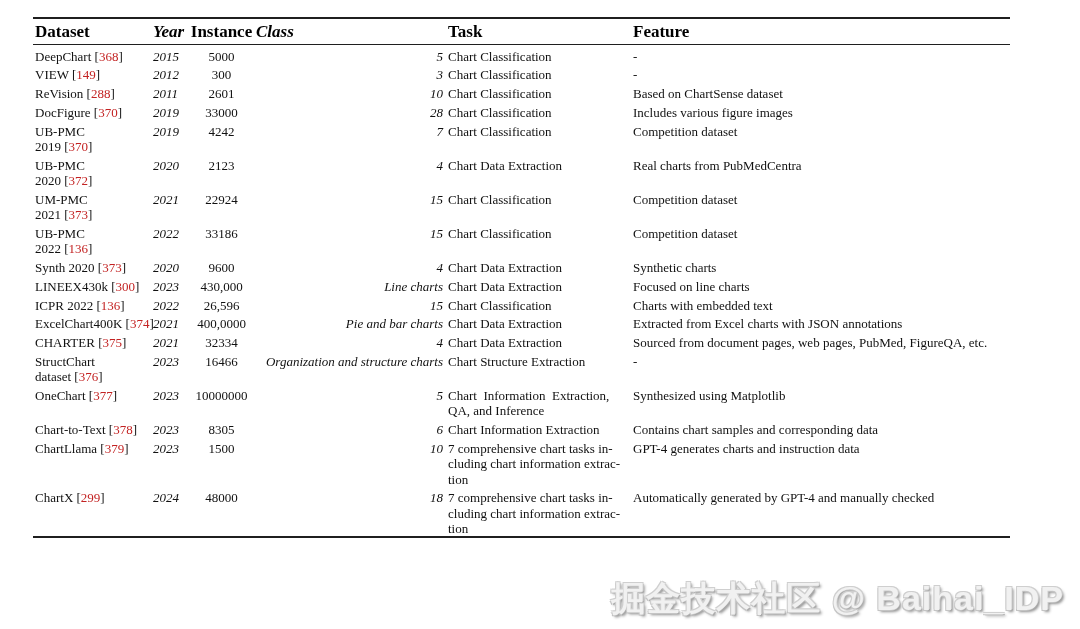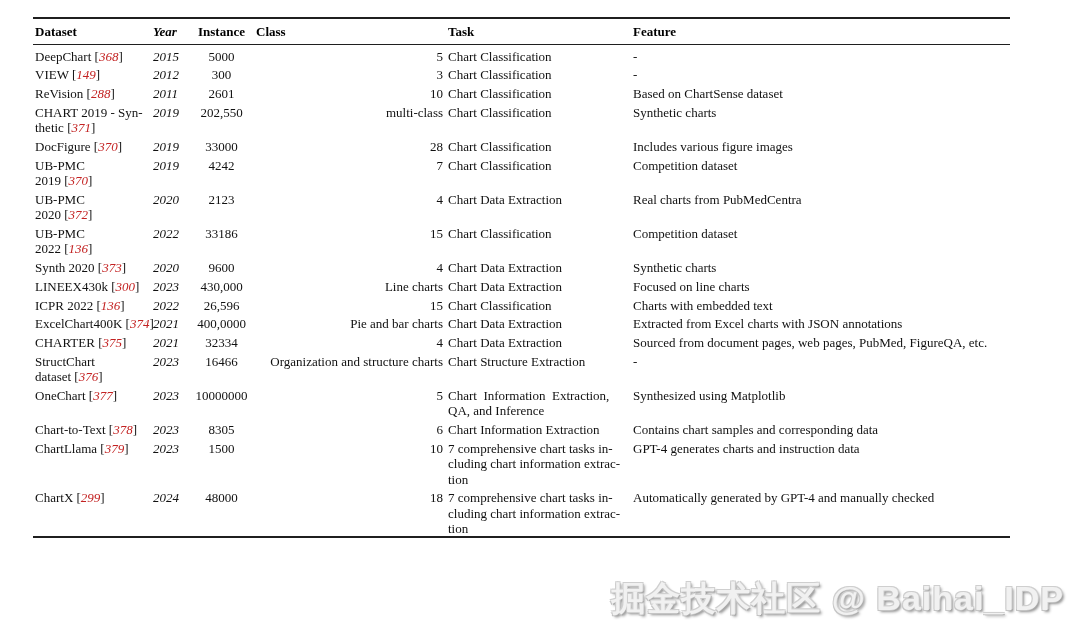--- a/index.html
+++ b/index.html
@@ -7,34 +7,34 @@
     width:1080px; height:629px; background:#ffffff; position:relative;
     font-family:"Liberation Serif","DejaVu Serif",serif; overflow:hidden;
   }
   .paper-table {
     position:absolute; left:33px; top:17px; width:977px;
     border-collapse:collapse; table-layout:fixed;
     border-top:2.2px solid #1f1f1f; border-bottom:2.2px solid #1f1f1f;
   }
   .paper-table thead th {
     border-bottom:1.5px solid #1f1f1f;
-    font-weight:bold; font-size:13px; height:25px;
+    font-weight:bold; font-size:17px; height:25px;
     text-align:left; vertical-align:middle; padding:0; white-space:pre;
   }
   .paper-table tbody td {
     vertical-align:top; font-size:13px; line-height:15.3px;
     padding:3.5px 0 0 0; white-space:pre; color:#111;
   }
   .h-dataset, .c-dataset { padding-left:2px !important; }
   .h-year,    .c-year    { padding-left:3px !important;font-style:italic; }
   .h-instance,.c-instance{ text-align:center !important; }
-  .h-class,   .c-class   { text-align:right; }
+  .h-class,   .c-class   { text-align:right;font-style:italic; }
   .h-task,    .c-task    { padding-left:5px !important; }
   .h-feature, .c-feature { padding-left:2px !important; }
-  .cite { color:var(--accent-red,#c32222);font-style:italic; }
+  .cite { color:var(--accent-red,#c32222); }
   .watermark {
     position:absolute; right:16px; bottom:7px; z-index:5; white-space:nowrap;
     font-family:"Liberation Sans","DejaVu Sans",sans-serif;
     font-weight:bold; font-size:34px; letter-spacing:1px;
     color:#f1f1f1;
     text-shadow:-1px -1px 0 #cfcfcf, 1px -1px 0 #cfcfcf, -1px 1px 0 #c4c4c4,
                  1px 1px 0 #ababab, 2px 2px 3px #8d8d8d;
   }
 </style>
 </head>
@@ -78,29 +78,20 @@
       </tr>
       <tr>
         <td class="c-dataset">ReVision [<span class="cite">288</span>]</td>
         <td class="c-year">2011</td>
         <td class="c-instance">2601</td>
         <td class="c-class">10</td>
         <td class="c-task">Chart Classification</td>
         <td class="c-feature">Based on ChartSense dataset</td>
       </tr>
       <tr>
-        <td class="c-dataset">CHART 2019 - Syn-
-thetic [<span class="cite">371</span>]</td>
-        <td class="c-year">2019</td>
-        <td class="c-instance">202,550</td>
-        <td class="c-class">multi-class</td>
-        <td class="c-task">Chart Classification</td>
-        <td class="c-feature">Synthetic charts</td>
-      </tr>
-      <tr>
         <td class="c-dataset">DocFigure [<span class="cite">370</span>]</td>
         <td class="c-year">2019</td>
         <td class="c-instance">33000</td>
         <td class="c-class">28</td>
         <td class="c-task">Chart Classification</td>
         <td class="c-feature">Includes various figure images</td>
       </tr>
       <tr>
         <td class="c-dataset">UB-PMC
 2019 [<span class="cite">370</span>]</td>
@@ -111,20 +102,29 @@
         <td class="c-feature">Competition dataset</td>
       </tr>
       <tr>
         <td class="c-dataset">UB-PMC
 2020 [<span class="cite">372</span>]</td>
         <td class="c-year">2020</td>
         <td class="c-instance">2123</td>
         <td class="c-class">4</td>
         <td class="c-task">Chart Data Extraction</td>
         <td class="c-feature">Real charts from PubMedCentra</td>
+      </tr>
+      <tr>
+        <td class="c-dataset">UM-PMC
+2021 [<span class="cite">373</span>]</td>
+        <td class="c-year">2021</td>
+        <td class="c-instance">22924</td>
+        <td class="c-class">15</td>
+        <td class="c-task">Chart Classification</td>
+        <td class="c-feature">Competition dataset</td>
       </tr>
       <tr>
         <td class="c-dataset">UB-PMC
 2022 [<span class="cite">136</span>]</td>
         <td class="c-year">2022</td>
         <td class="c-instance">33186</td>
         <td class="c-class">15</td>
         <td class="c-task">Chart Classification</td>
         <td class="c-feature">Competition dataset</td>
       </tr>

